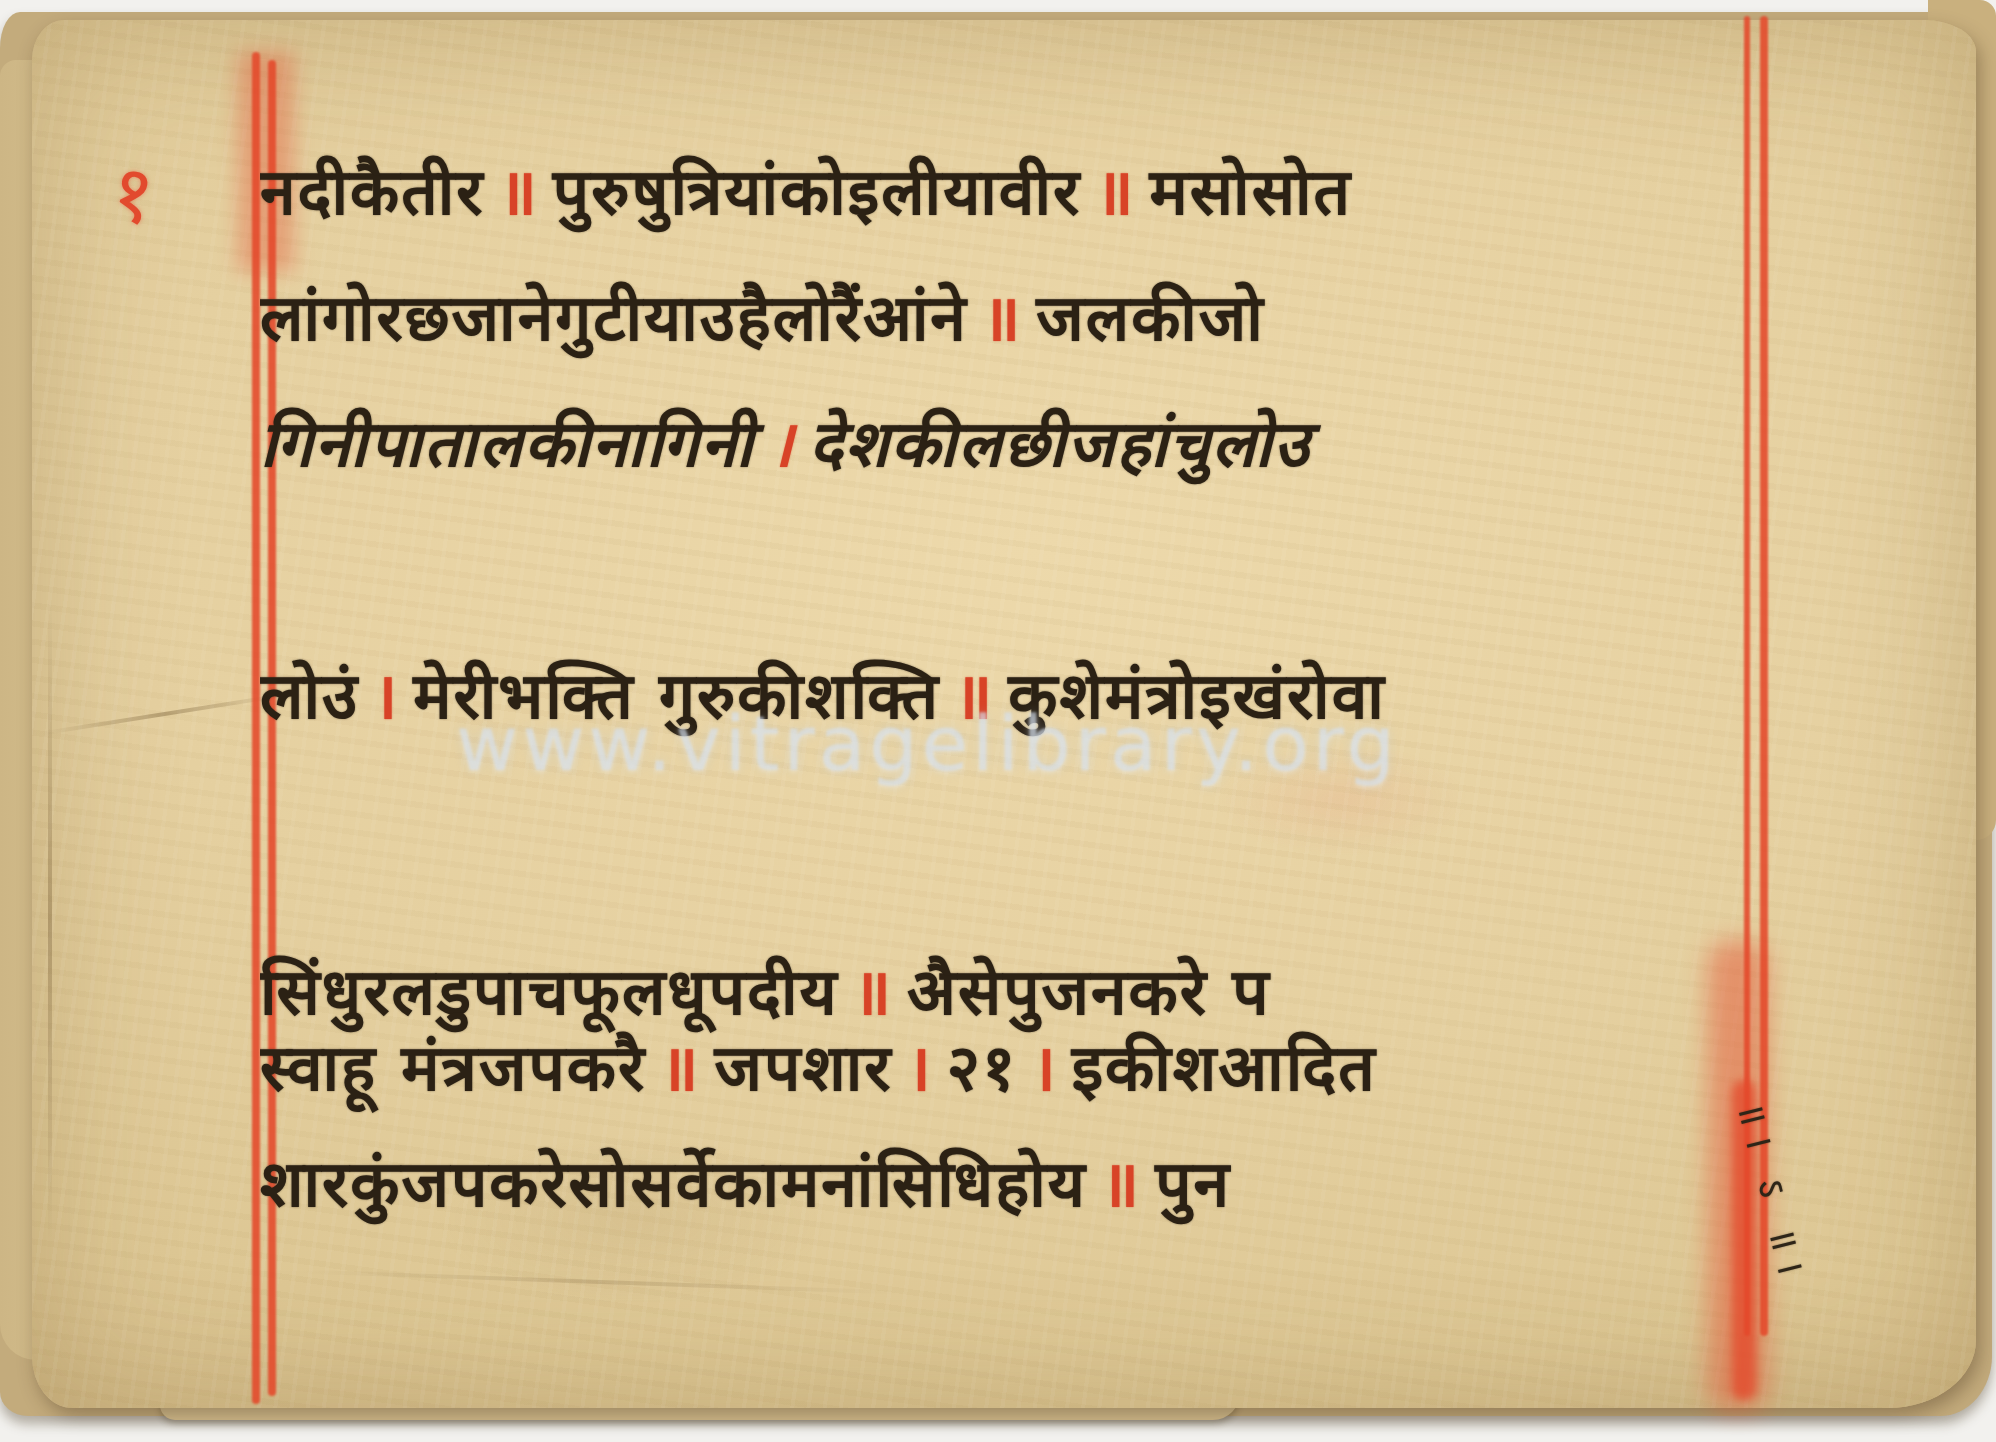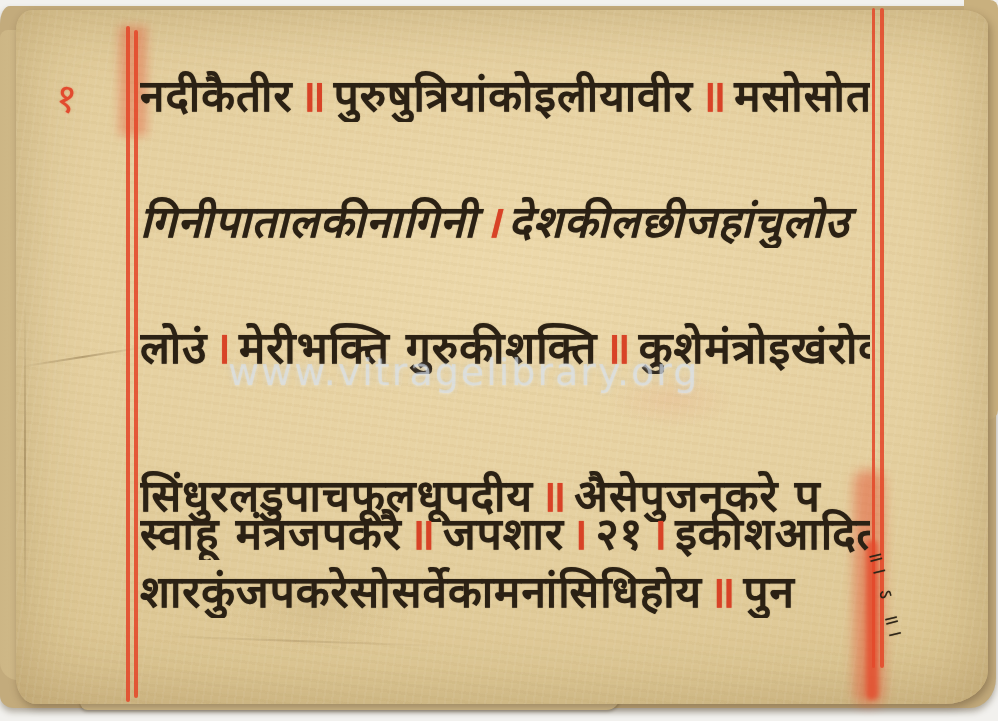--- a/index.html
+++ b/index.html
@@ -52,22 +52,22 @@
   .rule.soft{filter:blur(.4px);opacity:.88;}
   .smudge{position:absolute;background:#e4492b;pointer-events:none;}
   
   .folio{
     position:absolute;left:56px;top:78px;font-size:40px;line-height:1;
     color:#e24a2e;transform:rotate(7deg);text-shadow:0 0 2px rgba(226,74,46,.5);
   }
   
   .text-block{position:absolute;left:0;top:0;width:998px;height:721px;}
   .ms-line{
-    position:absolute;left:140px;width:730px;
-    font-size:44px;line-height:52px;letter-spacing:1px;
+    position:absolute;left:130px;width:730px;
+    font-size:32px;line-height:52px;letter-spacing:1px;
     color:#2b2114;white-space:nowrap;overflow:hidden;
     text-shadow:0 0 1px rgba(43,33,20,.55);
     font-weight:600;
   }
   .seg{display:inline;}
   .seg.red{color:#d84327;margin:0 7px;text-shadow:0 0 1px rgba(216,67,39,.6);}
   
   .watermark{
     position:absolute;left:228px;top:350px;width:580px;
     font-size:38px;letter-spacing:2px;font-weight:400;
@@ -104,20 +104,21 @@
   <div class="smudge" style="left:119px;top:26px;width:28px;height:110px;opacity:.35;filter:blur(5px);"></div>
   <div class="rule soft" style="left:872px;top:8px;width:3px;height:660px;"></div>
   <div class="rule soft" style="left:880px;top:8px;width:4px;height:660px;"></div>
   <div class="smudge" style="left:854px;top:470px;width:30px;height:235px;opacity:.45;filter:blur(6px);border-radius:12px;"></div>
   <div class="smudge" style="left:866px;top:540px;width:12px;height:160px;opacity:.75;filter:blur(2px);border-radius:6px;"></div>
 
   <div class="folio">१</div>
 
   <div class="text-block">
       <div class="ms-line" style="top: 70px;"><span class="seg">नदीकैतीर</span><span class="seg red">॥</span><span class="seg">पुरुषुत्रियांकोइलीयावीर</span><span class="seg red">॥</span><span class="seg">मसोसोत</span></div>
+      <div class="ms-line" style="top: 133px;"><span class="seg">लांगोरछजानेगुटीयाउहैलोरैंआंने</span><span class="seg red">॥</span><span class="seg">जलकीजो</span></div>
       <div class="ms-line" style="top: 196px; font-style: italic;"><span class="seg">गिनीपातालकीनागिनी</span><span class="seg red">।</span><span class="seg">देशकीलछीजहांचुलोउ</span></div>
       <div class="ms-line" style="top: 322px;"><span class="seg">लोउं</span><span class="seg red">।</span><span class="seg">मेरीभक्ति गुरुकीशक्ति</span><span class="seg red">॥</span><span class="seg">कुशेमंत्रोइखंरोवा</span></div>
       <div class="ms-line" style="top: 450px; margin-top: 20px;"><span class="seg">सिंधुरलडुपाचफूलधूपदीय</span><span class="seg red">॥</span><span class="seg">अैसेपुजनकरे प</span></div>
       <div class="ms-line" style="top: 508px;"><span class="seg">स्वाहू मंत्रजपकरै</span><span class="seg red">॥</span><span class="seg">जपशार</span><span class="seg red">।</span><span class="seg">२१</span><span class="seg red">।</span><span class="seg">इकीशआदित</span></div>
       <div class="ms-line" style="top: 566px;"><span class="seg">शारकुंजपकरेसोसर्वेकामनांसिधिहोय</span><span class="seg red">॥</span><span class="seg">पुन</span></div>
     </div>
 
   <div class="watermark">www.vitragelibrary.org</div>
 
   <div class="margin-marks">॥। ऽ ॥।</div>

